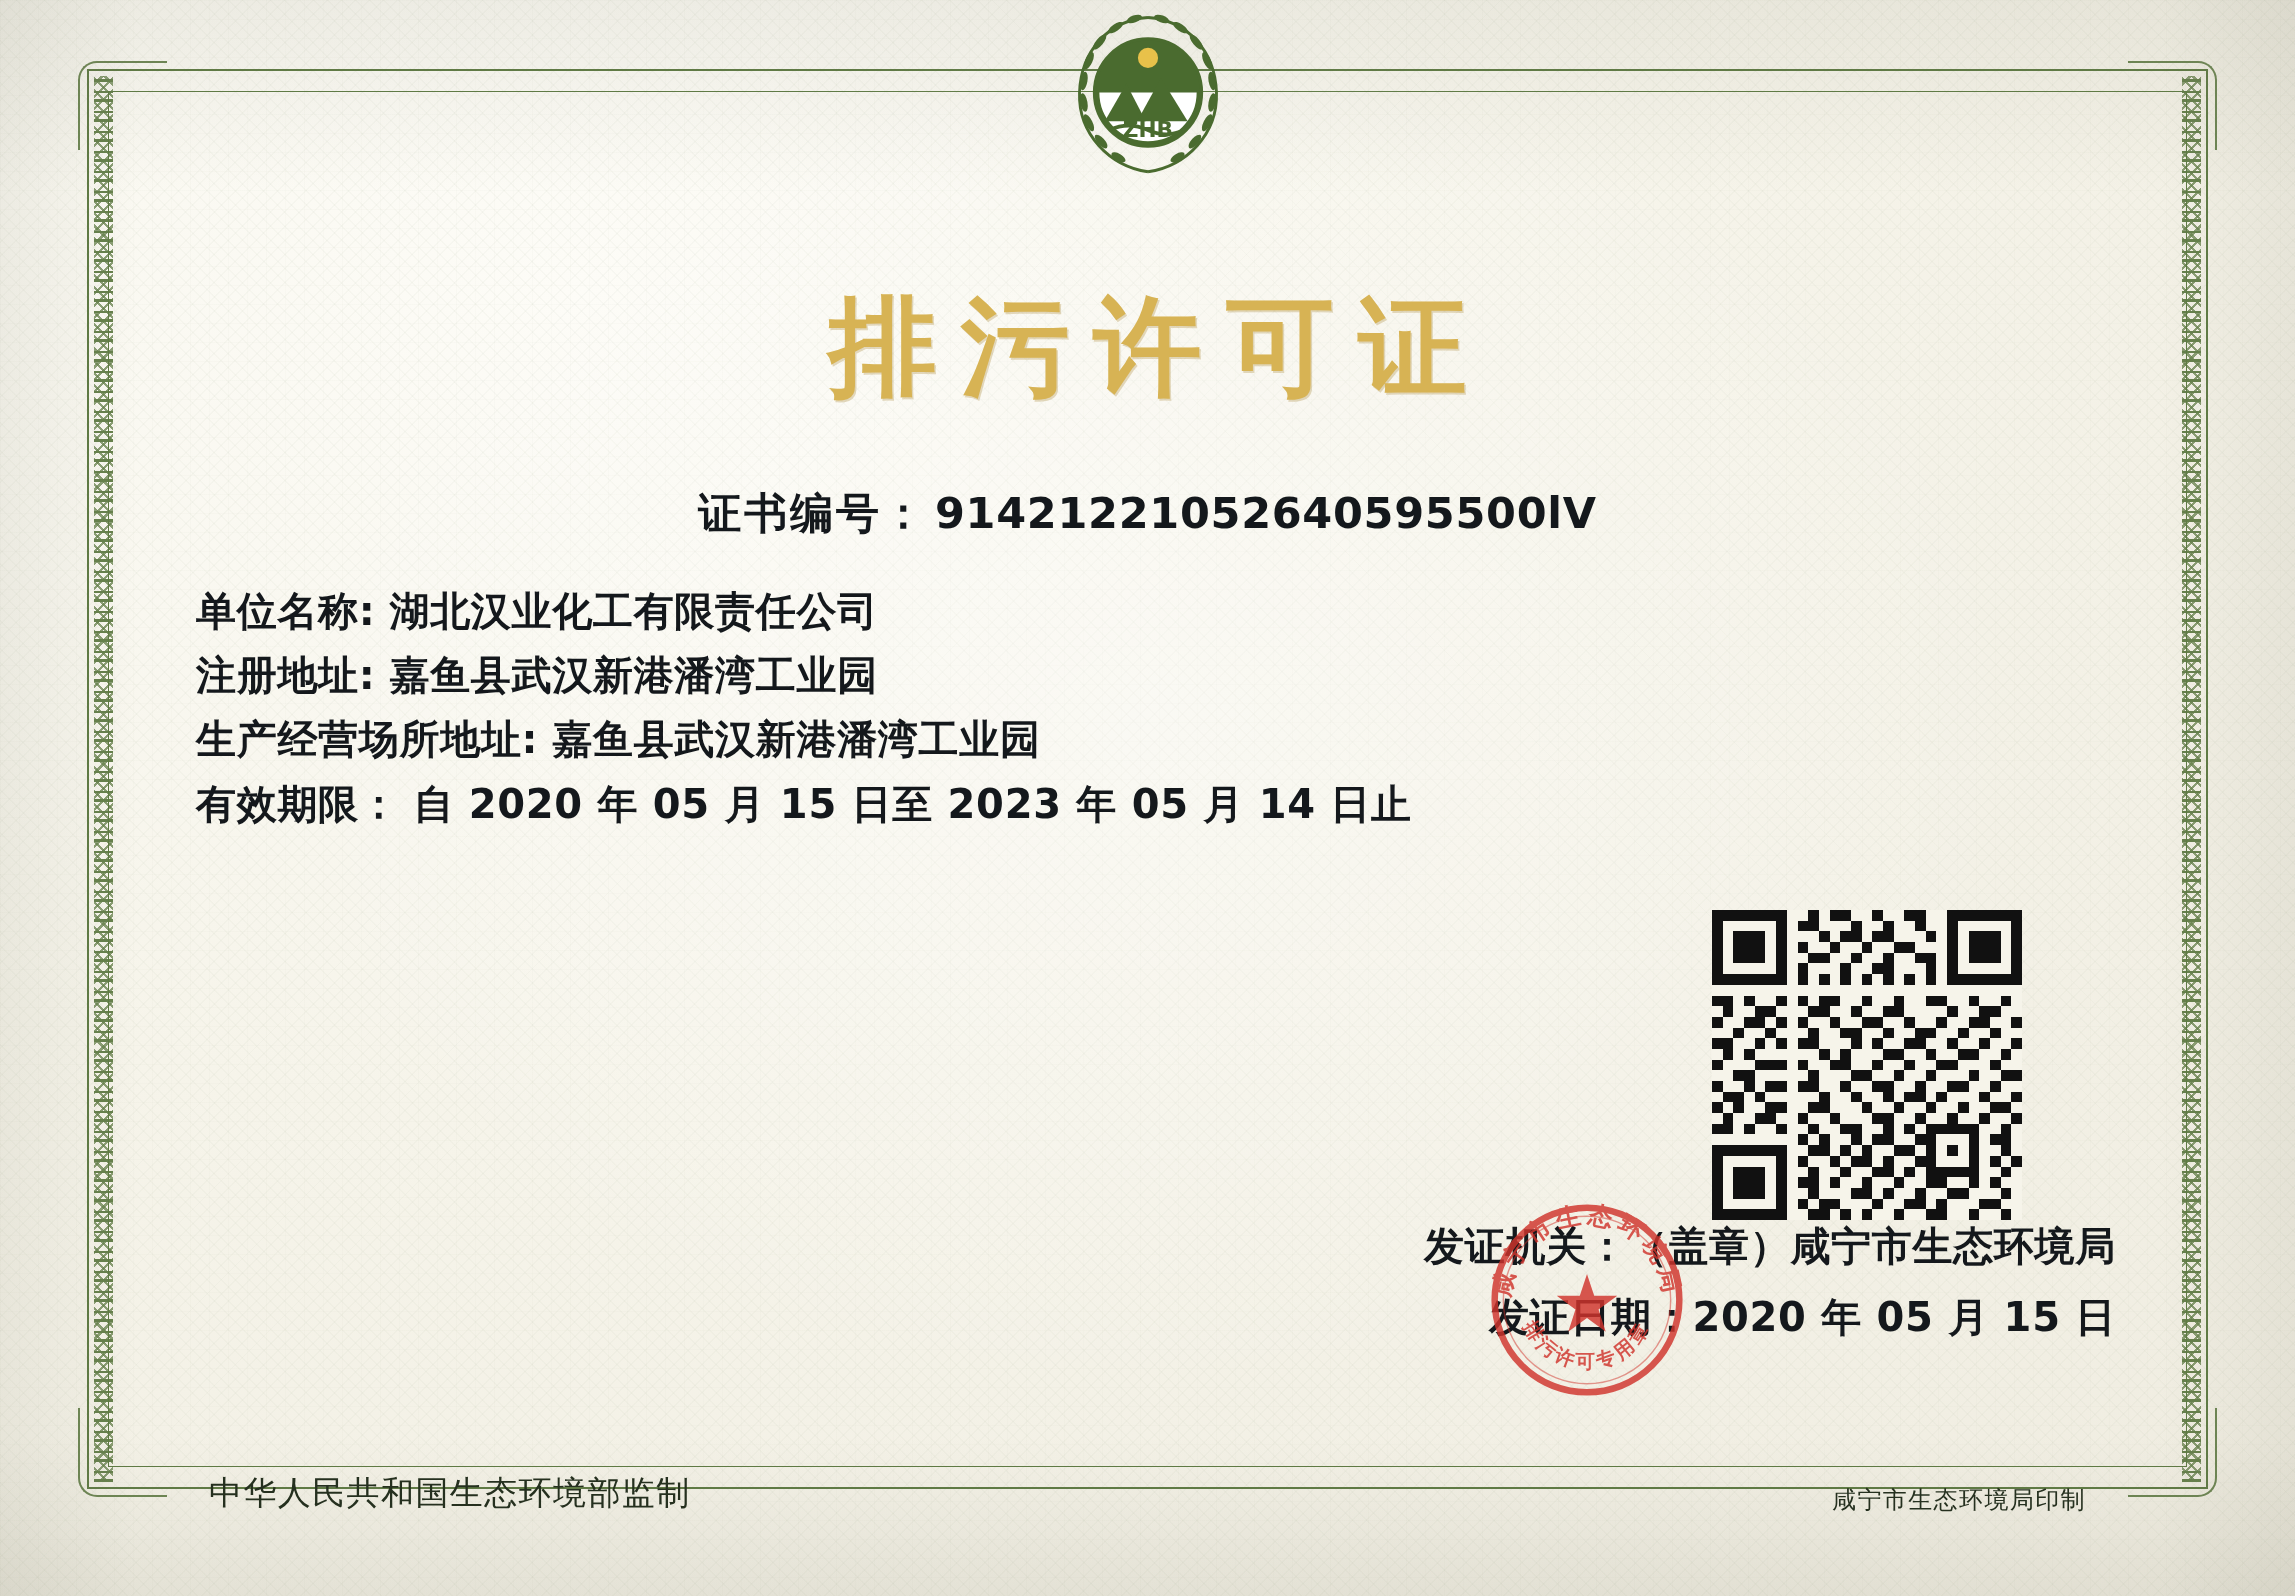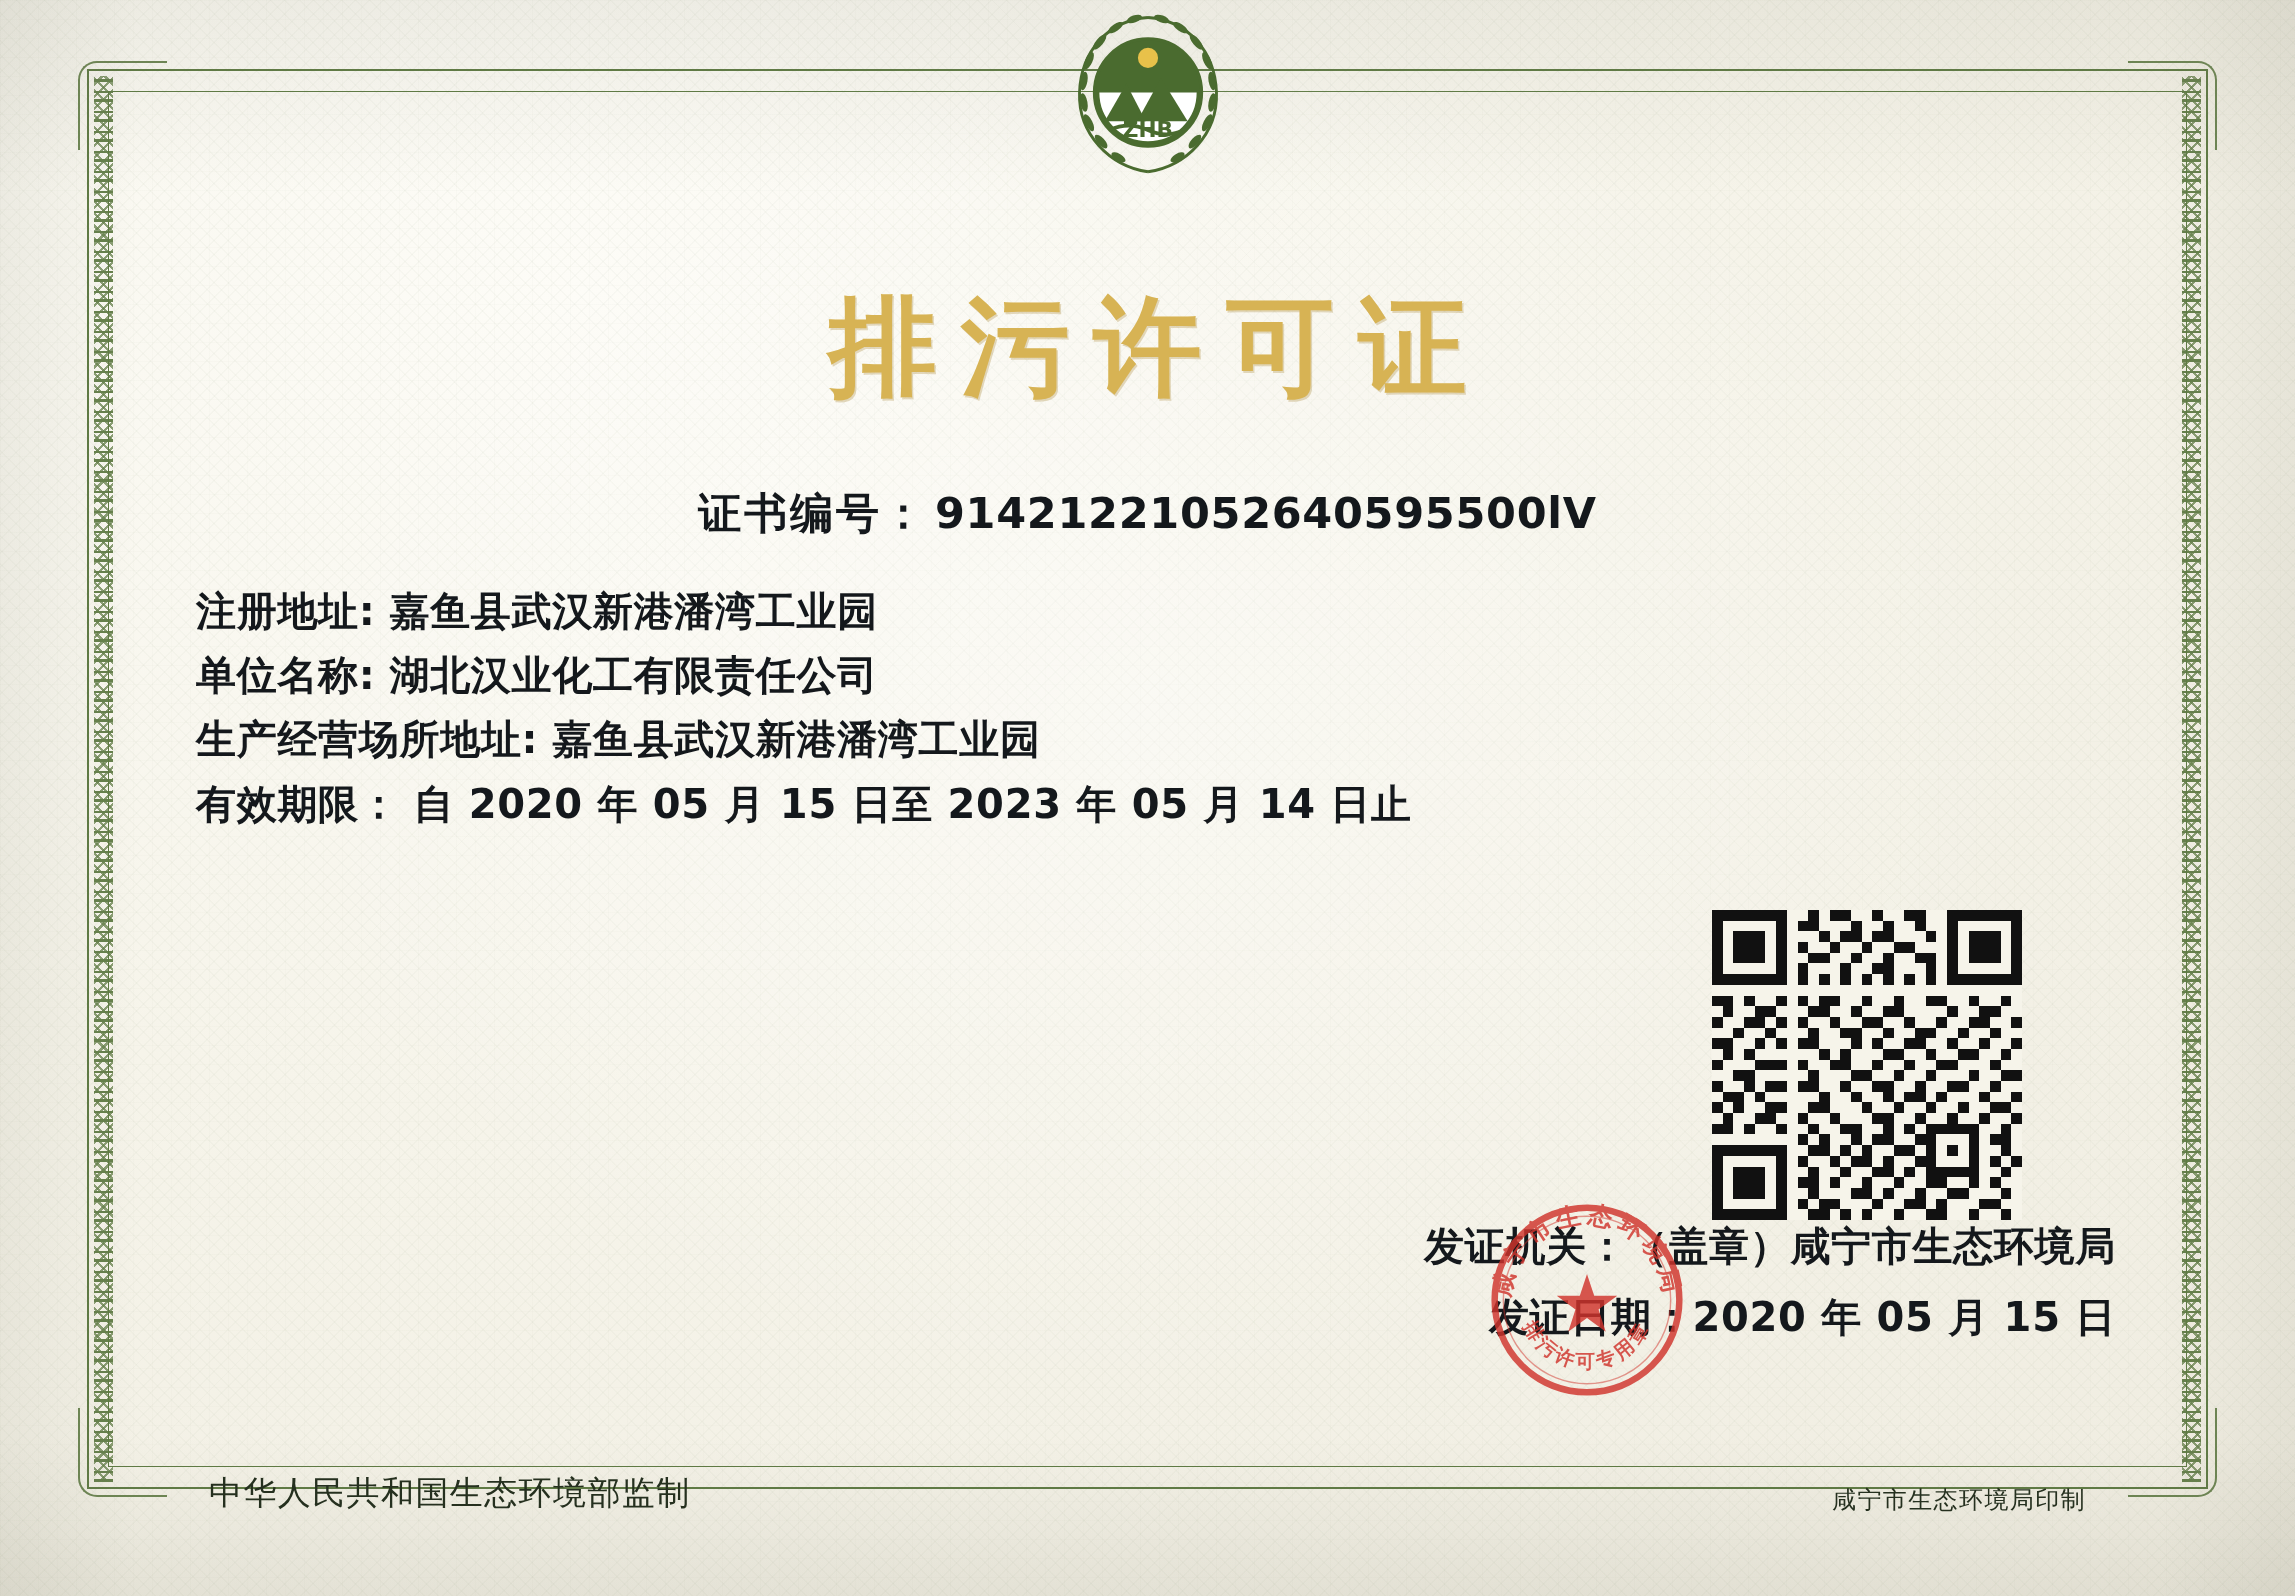--- a/index.html
+++ b/index.html
@@ -284,26 +284,26 @@
   </div>
 
   <div class="title">排污许可证</div>
 
   <div class="cert-no">
     <span class="lbl">证书编号：</span><span class="val">91421221052640595500lV</span>
   </div>
 
   <div class="fields">
     <div class="field-row">
+      <span class="label">单位名称:</span>
+      <span class="value">湖北汉业化工有限责任公司</span>
+    </div>
+    <div class="field-row">
       <span class="label">注册地址:</span>
       <span class="value">嘉鱼县武汉新港潘湾工业园</span>
-    </div>
-    <div class="field-row">
-      <span class="label">单位名称:</span>
-      <span class="value">湖北汉业化工有限责任公司</span>
     </div>
     <div class="field-row">
       <span class="label">生产经营场所地址:</span>
       <span class="value">嘉鱼县武汉新港潘湾工业园</span>
     </div>
     <div class="field-row">
       <span class="label">有效期限：</span>
       <span class="value">自 2020 年 05 月 15 日至 2023 年 05 月 14 日止</span>
     </div>
   </div>

